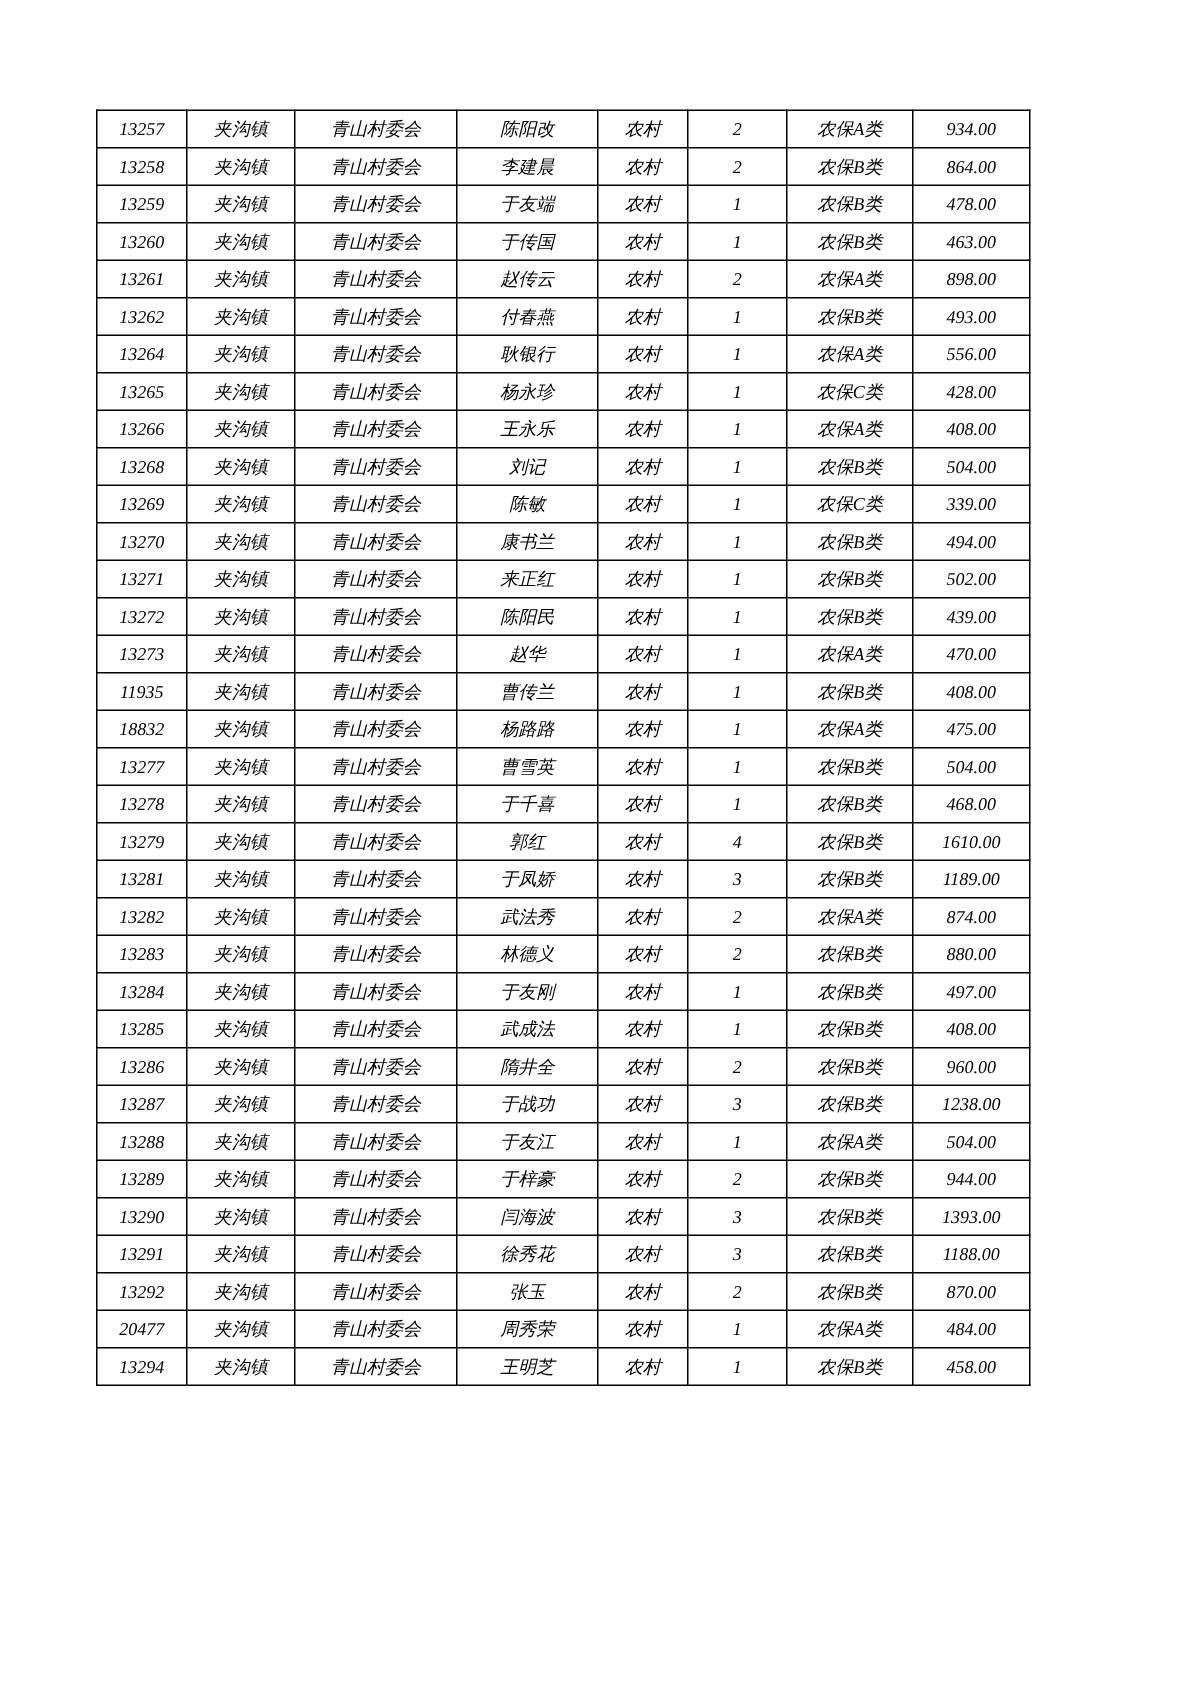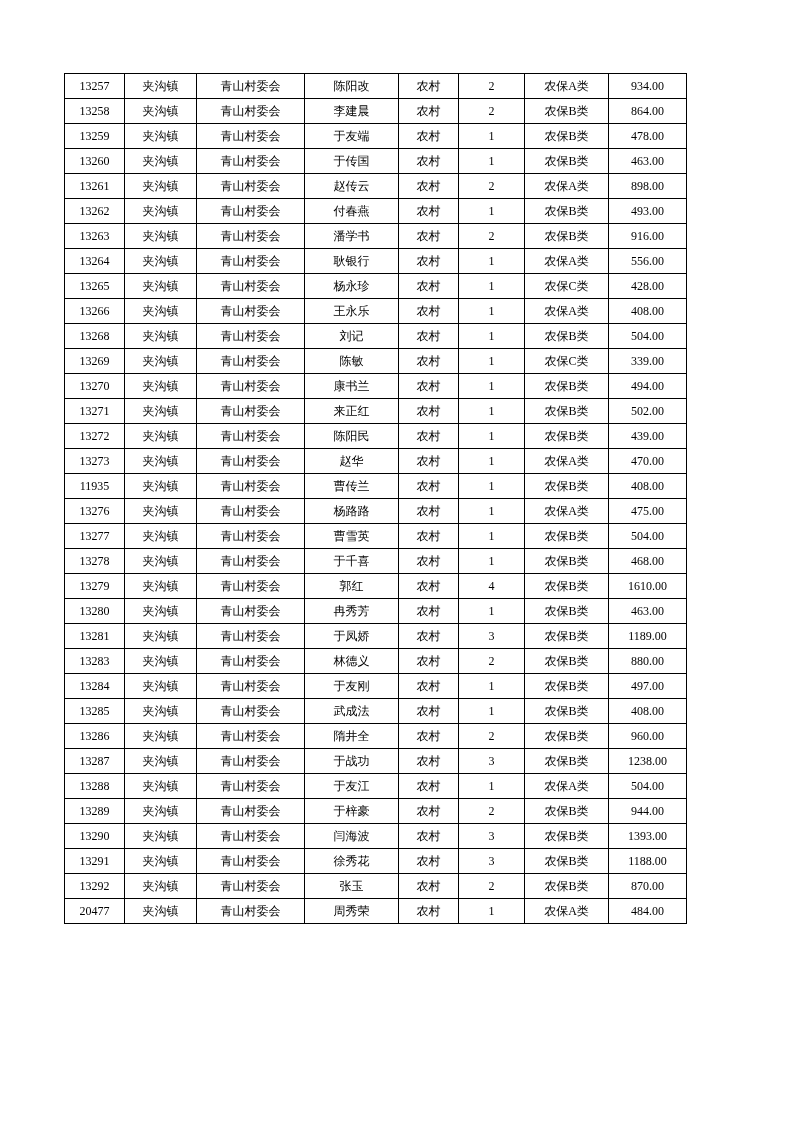--- a/index.html
+++ b/index.html
@@ -12,20 +12,21 @@
     height: 1122px;
     position: relative;
     font-family: "Liberation Serif", "DejaVu Serif", serif;
     color: #000000;
   }
   .sheet {
     position: absolute;
     left: 0; top: 0;
     width: 793px; height: 1122px;
     background: #ffffff;
+    font-style: italic;
   }
   table.data-table {
     position: absolute;
     left: 64px;
     top: 73px;
     border-collapse: collapse;
     table-layout: fixed;
   }
   table.data-table td {
     border: 1px solid #000000;
@@ -112,30 +113,20 @@
           <td class="col-id">13262</td>
           <td class="col-town">夹沟镇</td>
           <td class="col-village">青山村委会</td>
           <td class="col-name">付春燕</td>
           <td class="col-residence">农村</td>
           <td class="col-count">1</td>
           <td class="col-category">农保B类</td>
           <td class="col-amount">493.00</td>
         </tr>
         <tr>
-          <td class="col-id">13263</td>
-          <td class="col-town">夹沟镇</td>
-          <td class="col-village">青山村委会</td>
-          <td class="col-name">潘学书</td>
-          <td class="col-residence">农村</td>
-          <td class="col-count">2</td>
-          <td class="col-category">农保B类</td>
-          <td class="col-amount">916.00</td>
-        </tr>
-        <tr>
           <td class="col-id">13264</td>
           <td class="col-town">夹沟镇</td>
           <td class="col-village">青山村委会</td>
           <td class="col-name">耿银行</td>
           <td class="col-residence">农村</td>
           <td class="col-count">1</td>
           <td class="col-category">农保A类</td>
           <td class="col-amount">556.00</td>
         </tr>
         <tr>
@@ -222,21 +213,21 @@
           <td class="col-id">11935</td>
           <td class="col-town">夹沟镇</td>
           <td class="col-village">青山村委会</td>
           <td class="col-name">曹传兰</td>
           <td class="col-residence">农村</td>
           <td class="col-count">1</td>
           <td class="col-category">农保B类</td>
           <td class="col-amount">408.00</td>
         </tr>
         <tr>
-          <td class="col-id">13276</td>
+          <td class="col-id">18832</td>
           <td class="col-town">夹沟镇</td>
           <td class="col-village">青山村委会</td>
           <td class="col-name">杨路路</td>
           <td class="col-residence">农村</td>
           <td class="col-count">1</td>
           <td class="col-category">农保A类</td>
           <td class="col-amount">475.00</td>
         </tr>
         <tr>
           <td class="col-id">13277</td>
@@ -262,40 +253,40 @@
           <td class="col-id">13279</td>
           <td class="col-town">夹沟镇</td>
           <td class="col-village">青山村委会</td>
           <td class="col-name">郭红</td>
           <td class="col-residence">农村</td>
           <td class="col-count">4</td>
           <td class="col-category">农保B类</td>
           <td class="col-amount">1610.00</td>
         </tr>
         <tr>
-          <td class="col-id">13280</td>
-          <td class="col-town">夹沟镇</td>
-          <td class="col-village">青山村委会</td>
-          <td class="col-name">冉秀芳</td>
-          <td class="col-residence">农村</td>
-          <td class="col-count">1</td>
-          <td class="col-category">农保B类</td>
-          <td class="col-amount">463.00</td>
-        </tr>
-        <tr>
           <td class="col-id">13281</td>
           <td class="col-town">夹沟镇</td>
           <td class="col-village">青山村委会</td>
           <td class="col-name">于凤娇</td>
           <td class="col-residence">农村</td>
           <td class="col-count">3</td>
           <td class="col-category">农保B类</td>
           <td class="col-amount">1189.00</td>
         </tr>
         <tr>
+          <td class="col-id">13282</td>
+          <td class="col-town">夹沟镇</td>
+          <td class="col-village">青山村委会</td>
+          <td class="col-name">武法秀</td>
+          <td class="col-residence">农村</td>
+          <td class="col-count">2</td>
+          <td class="col-category">农保A类</td>
+          <td class="col-amount">874.00</td>
+        </tr>
+        <tr>
           <td class="col-id">13283</td>
           <td class="col-town">夹沟镇</td>
           <td class="col-village">青山村委会</td>
           <td class="col-name">林德义</td>
           <td class="col-residence">农村</td>
           <td class="col-count">2</td>
           <td class="col-category">农保B类</td>
           <td class="col-amount">880.00</td>
         </tr>
         <tr>
@@ -390,16 +381,26 @@
         </tr>
         <tr>
           <td class="col-id">20477</td>
           <td class="col-town">夹沟镇</td>
           <td class="col-village">青山村委会</td>
           <td class="col-name">周秀荣</td>
           <td class="col-residence">农村</td>
           <td class="col-count">1</td>
           <td class="col-category">农保A类</td>
           <td class="col-amount">484.00</td>
+        </tr>
+        <tr>
+          <td class="col-id">13294</td>
+          <td class="col-town">夹沟镇</td>
+          <td class="col-village">青山村委会</td>
+          <td class="col-name">王明芝</td>
+          <td class="col-residence">农村</td>
+          <td class="col-count">1</td>
+          <td class="col-category">农保B类</td>
+          <td class="col-amount">458.00</td>
         </tr>
       </tbody>
   </table>
 </div>
 
 </body></html>

